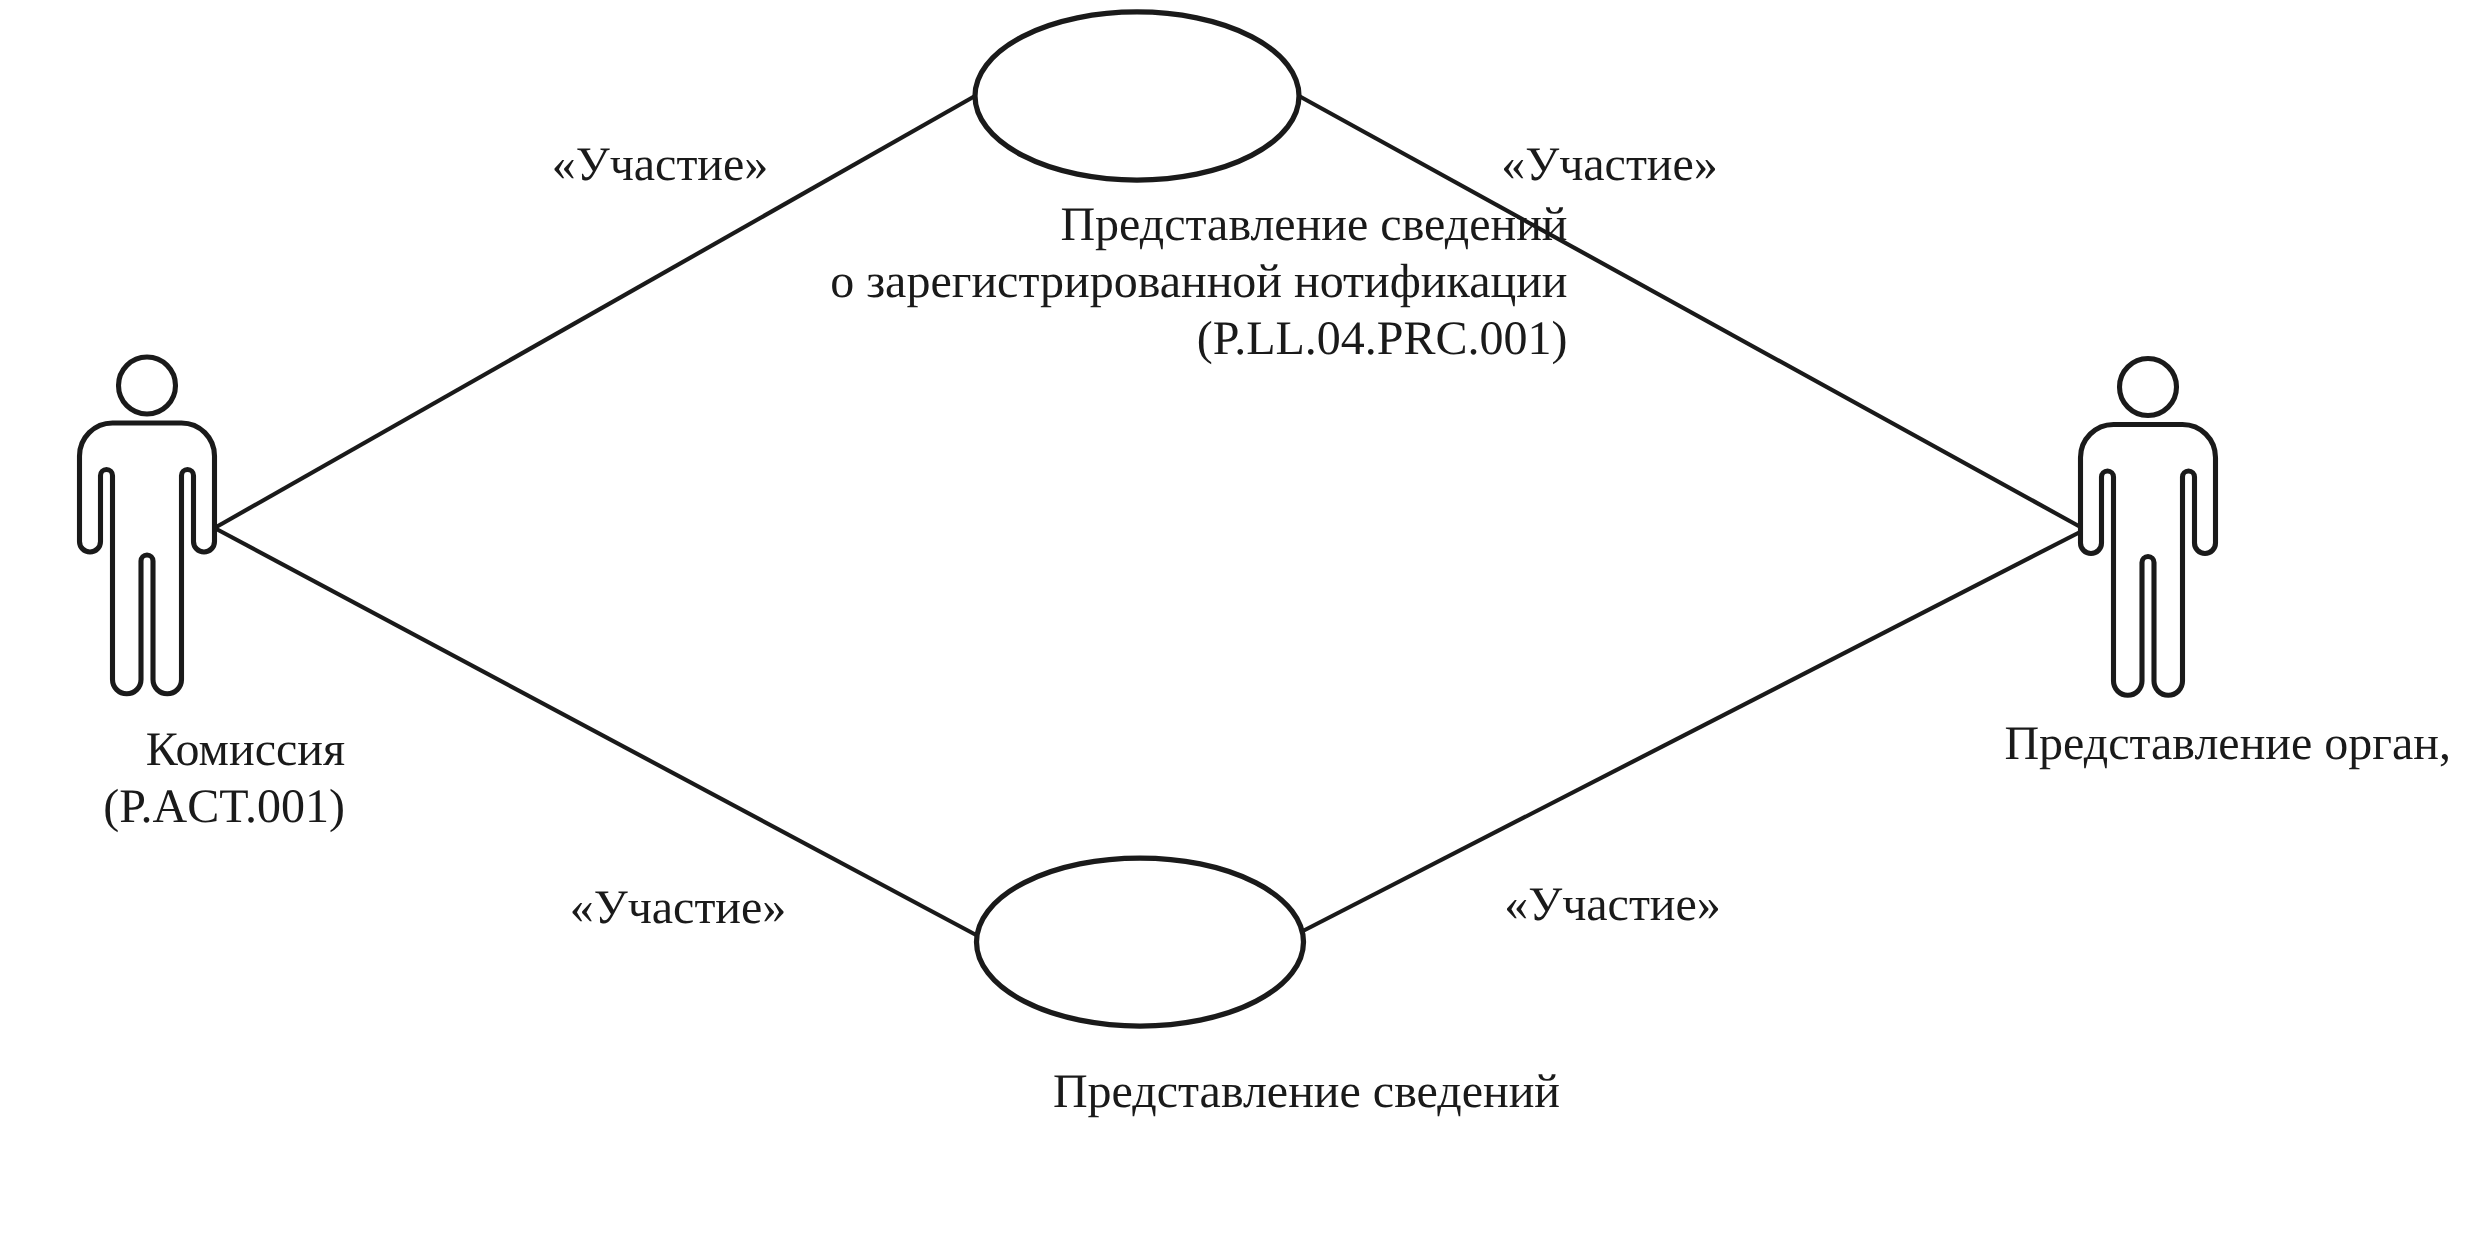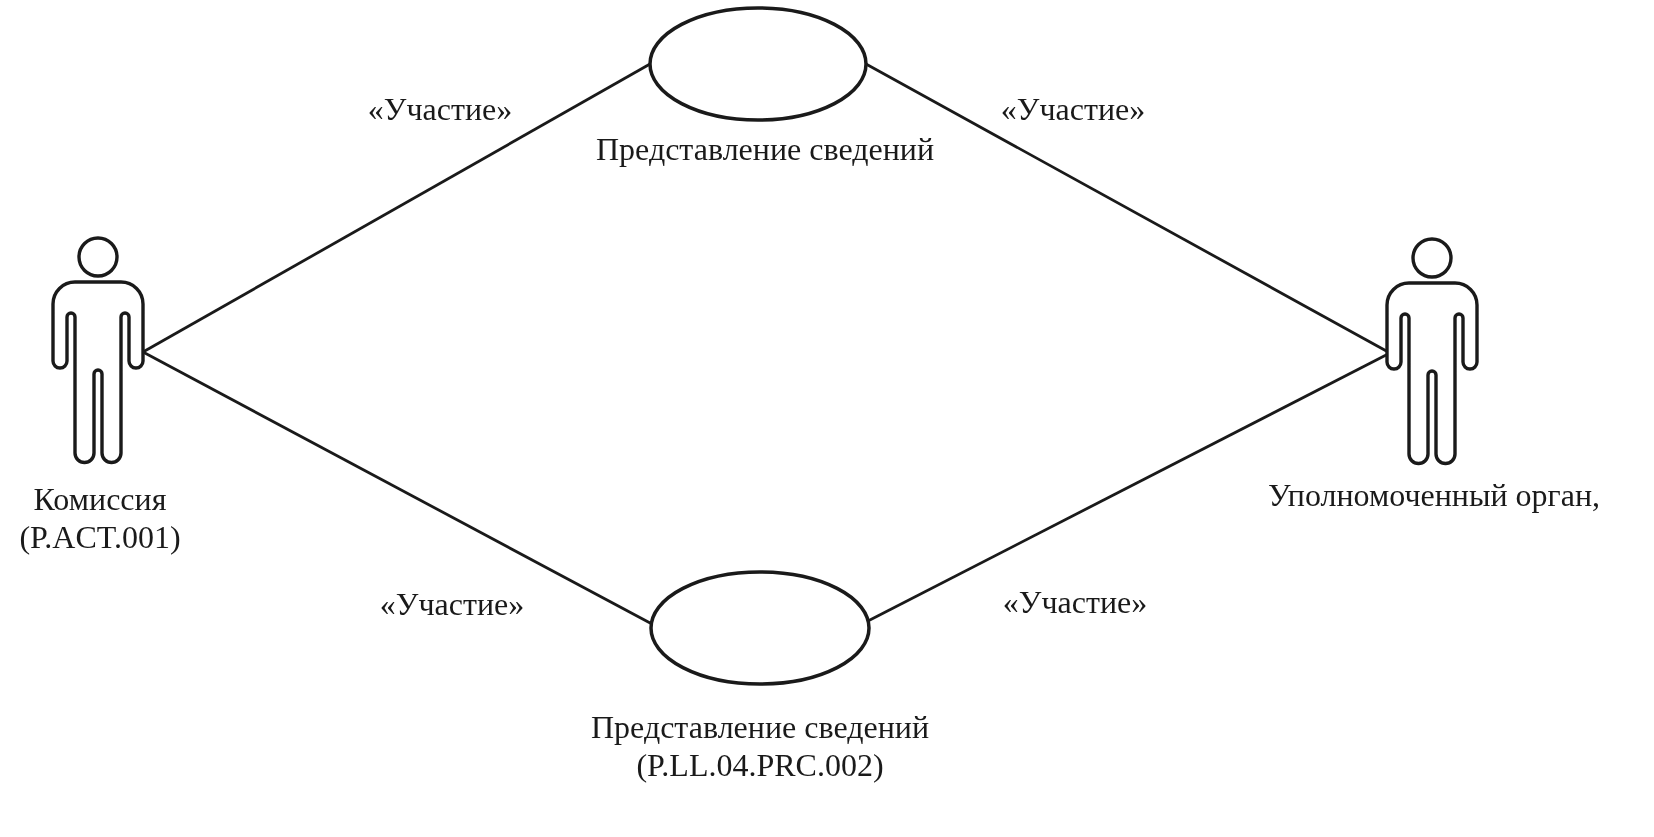--- a/index.html
+++ b/index.html
@@ -16,21 +16,21 @@
     color: #1a1a1a;
     overflow: hidden;
   }
   .shapes-layer {
     position: absolute;
     left: 0;
     top: 0;
   }
   .label {
     position: absolute;
-    text-align: center;
+    text-align: right;
     font-size: 32px;
     line-height: 38px;
     color: #1a1a1a;
     white-space: nowrap;
   }
   .edge-label {
     position: absolute;
     text-align: center;
     font-size: 32px;
     line-height: 38px;
@@ -100,34 +100,35 @@
     <g>
       <use href="#person-shape"></use>
     </g>
     <g transform="translate(1334,1)">
       <use href="#person-shape"></use>
     </g>
   </svg>
 
   <div class="label" style="left:485px; top:130px; width:560px;">
     <div>Представление сведений</div>
+    <div>о зарегистрированной нотификации</div>
+    <div>(P.LL.04.PRC.001)</div>
   </div>
 
   <div class="label" style="left:480px; top:708px; width:560px;">
     <div>Представление сведений</div>
-    <div>(P.LL.04.PRC.002)</div>
   </div>
 
   <div class="label" style="left:-30px; top:480px; width:260px;">
     <div>Комиссия</div>
     <div>(P.ACT.001)</div>
   </div>
 
   <div class="label" style="left:1234px; top:476px; width:400px;">
-    <div>Уполномоченный орган,</div>
+    <div>Представление орган,</div>
   </div>
 
   <div class="edge-label" style="left:440px; top:90px;">«Участие»</div>
 
   <div class="edge-label" style="left:1073px; top:90px;">«Участие»</div>
 
   <div class="edge-label" style="left:452px; top:585px;">«Участие»</div>
 
   <div class="edge-label" style="left:1075px; top:583px;">«Участие»</div>
 

